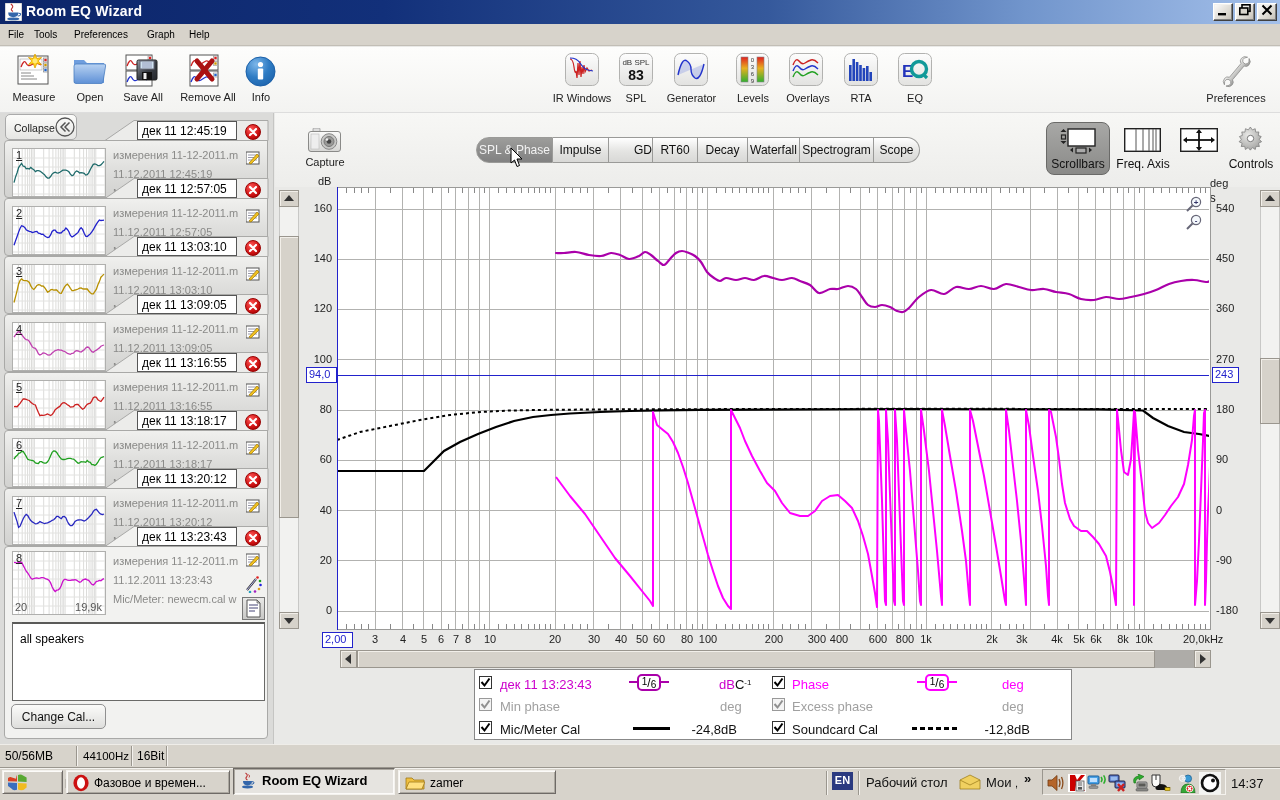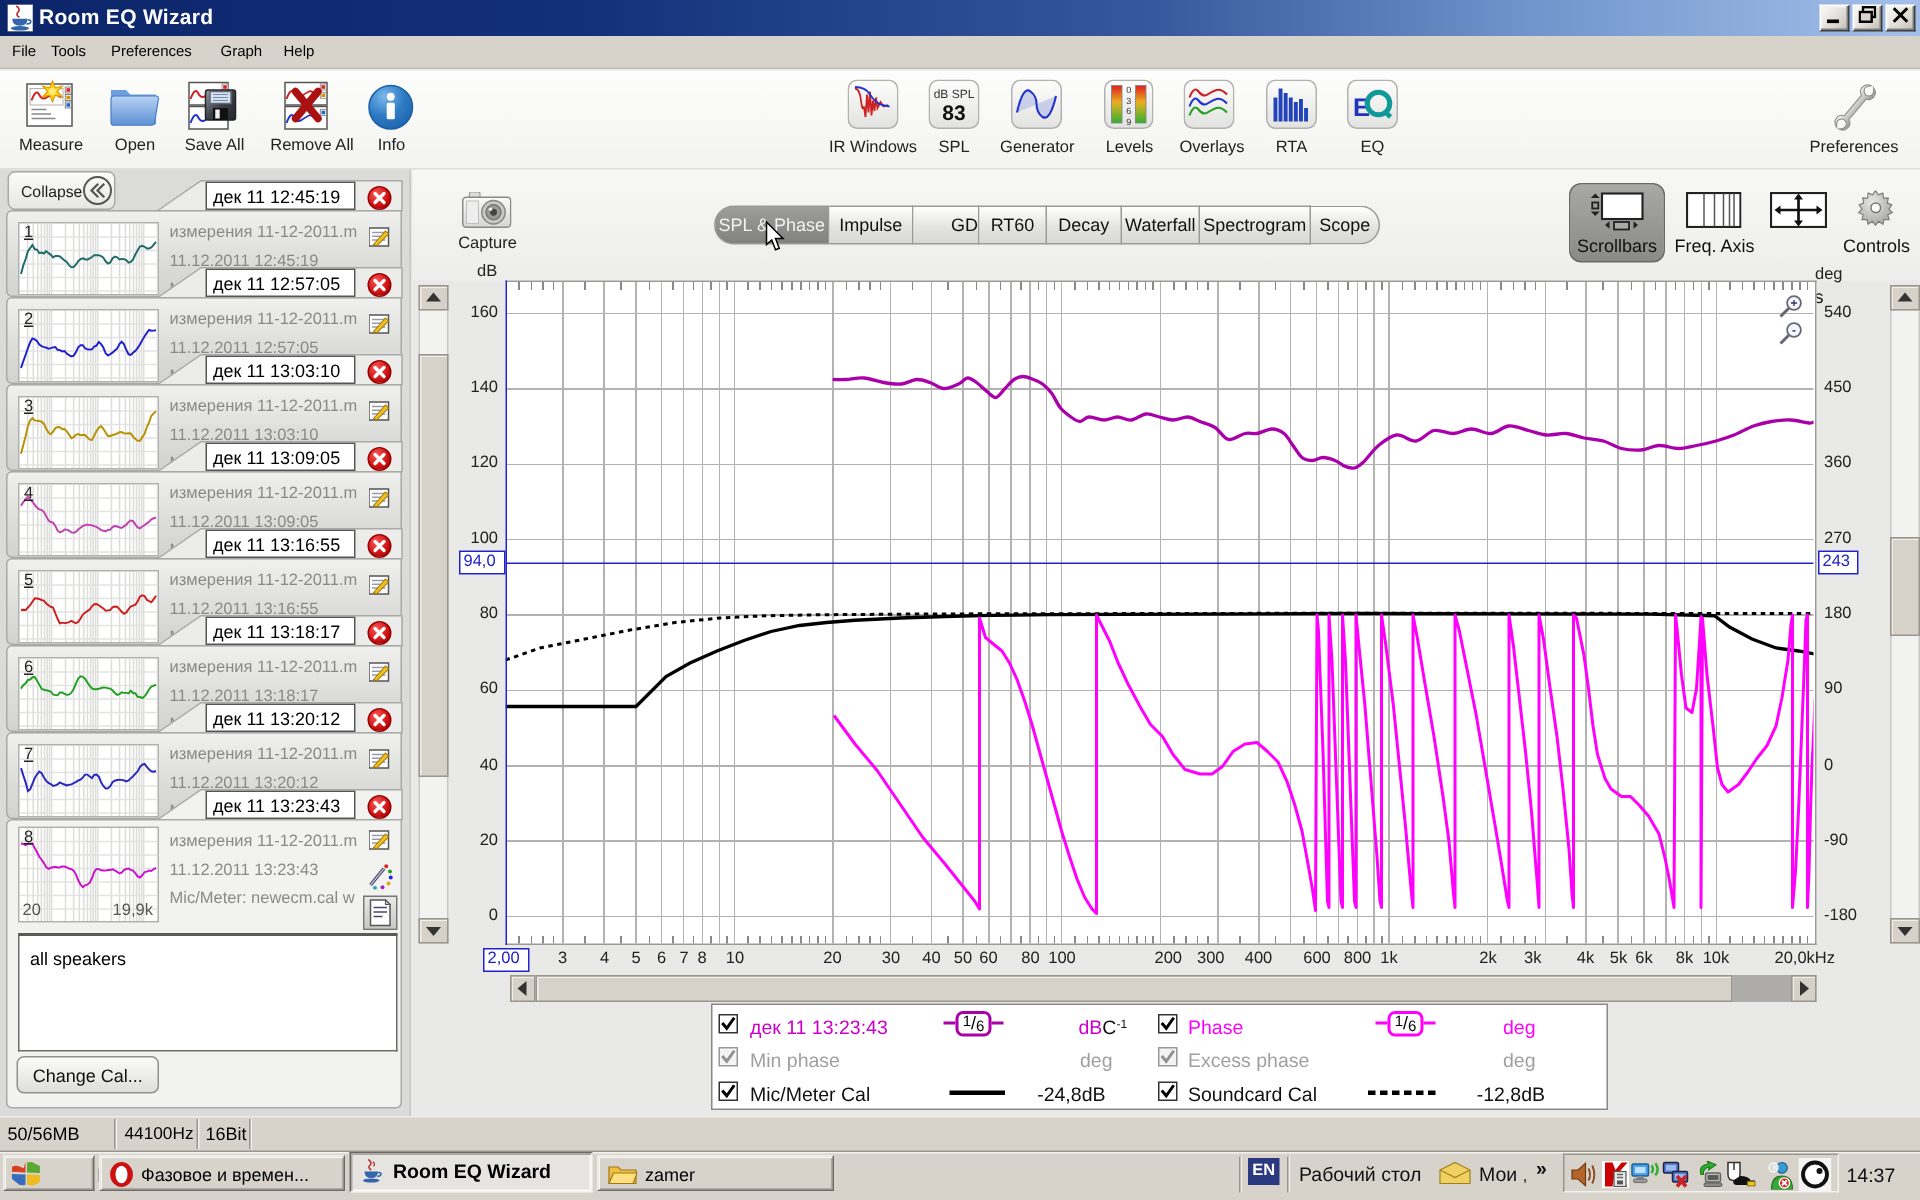--- a/index.html
+++ b/index.html
@@ -1049,22 +1049,22 @@
 <div class="abs axlbl" style="left:442px;top:633px;width:28px;text-align:center;">7</div>
 <div class="abs axlbl" style="left:454px;top:633px;width:28px;text-align:center;">8</div>
 <div class="abs axlbl" style="left:476px;top:633px;width:28px;text-align:center;">10</div>
 <div class="abs axlbl" style="left:541px;top:633px;width:28px;text-align:center;">20</div>
 <div class="abs axlbl" style="left:580px;top:633px;width:28px;text-align:center;">30</div>
 <div class="abs axlbl" style="left:607px;top:633px;width:28px;text-align:center;">40</div>
 <div class="abs axlbl" style="left:628px;top:633px;width:28px;text-align:center;">50</div>
 <div class="abs axlbl" style="left:645px;top:633px;width:28px;text-align:center;">60</div>
 <div class="abs axlbl" style="left:673px;top:633px;width:28px;text-align:center;">80</div>
 <div class="abs axlbl" style="left:694px;top:633px;width:28px;text-align:center;">100</div>
-<div class="abs axlbl" style="left:760px;top:633px;width:28px;text-align:right;">200</div>
-<div class="abs axlbl" style="left:798px;top:633px;width:28px;text-align:left;">300</div>
+<div class="abs axlbl" style="left:760px;top:633px;width:28px;text-align:center;">200</div>
+<div class="abs axlbl" style="left:798px;top:633px;width:28px;text-align:right;">300</div>
 <div class="abs axlbl" style="left:825px;top:633px;width:28px;text-align:center;">400</div>
 <div class="abs axlbl" style="left:864px;top:633px;width:28px;text-align:center;">600</div>
 <div class="abs axlbl" style="left:891px;top:633px;width:28px;text-align:center;">800</div>
 <div class="abs axlbl" style="left:912px;top:633px;width:28px;text-align:center;">1k</div>
 <div class="abs axlbl" style="left:978px;top:633px;width:28px;text-align:center;">2k</div>
 <div class="abs axlbl" style="left:1016px;top:633px;width:28px;text-align:left;">3k</div>
 <div class="abs axlbl" style="left:1043px;top:633px;width:28px;text-align:center;">4k</div>
 <div class="abs axlbl" style="left:1065px;top:633px;width:28px;text-align:center;">5k</div>
 <div class="abs axlbl" style="left:1082px;top:633px;width:28px;text-align:center;">6k</div>
 <div class="abs axlbl" style="left:1109px;top:633px;width:28px;text-align:center;">8k</div>

